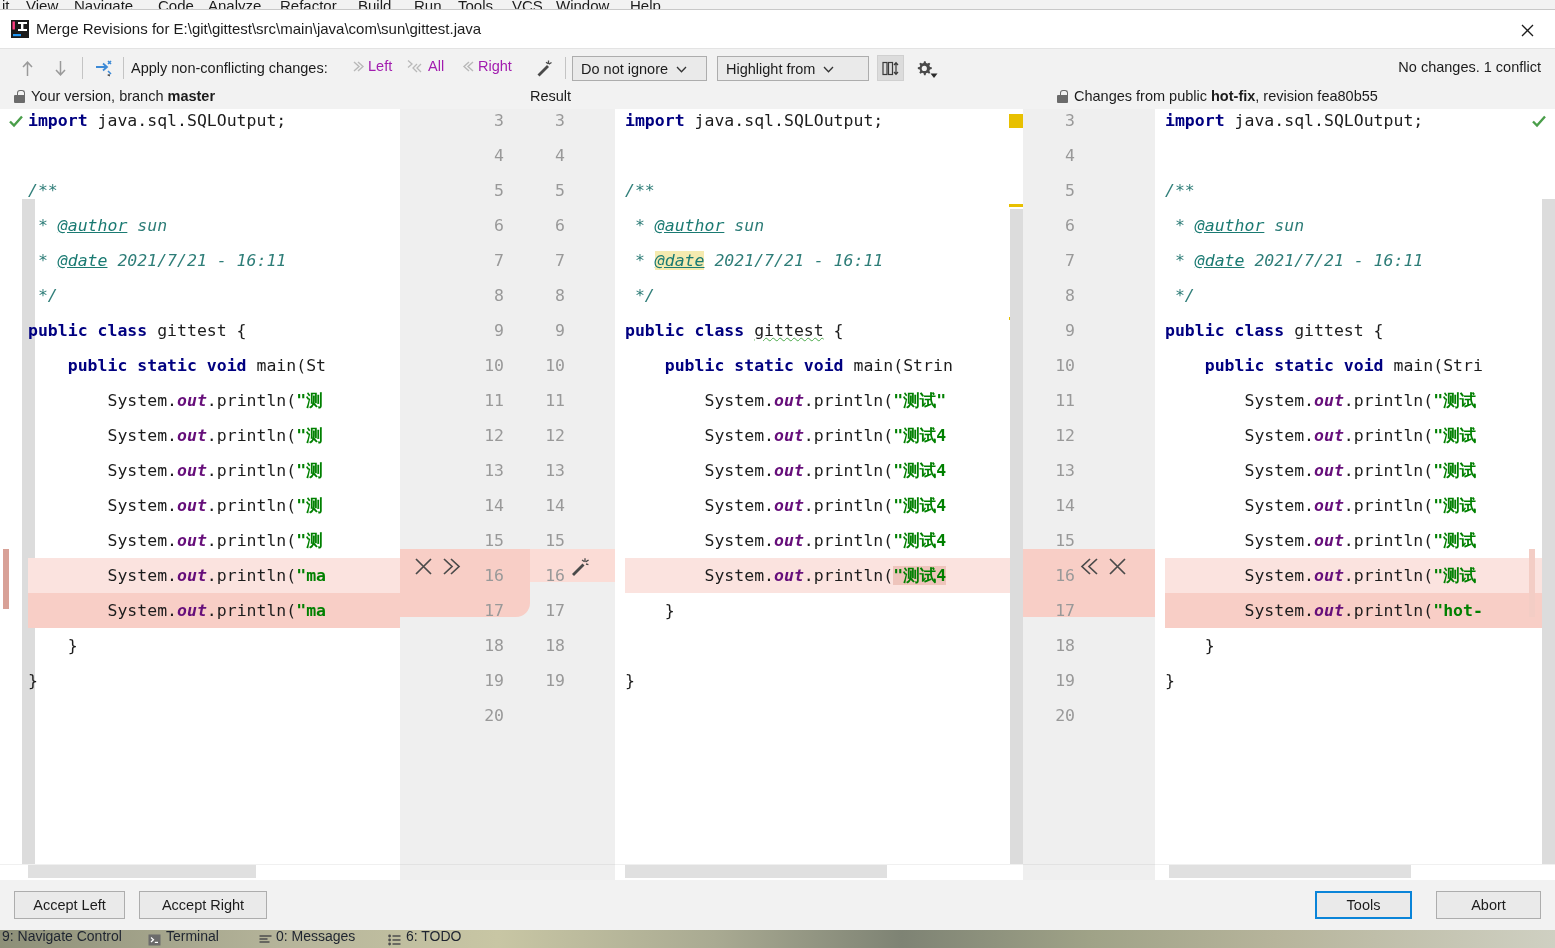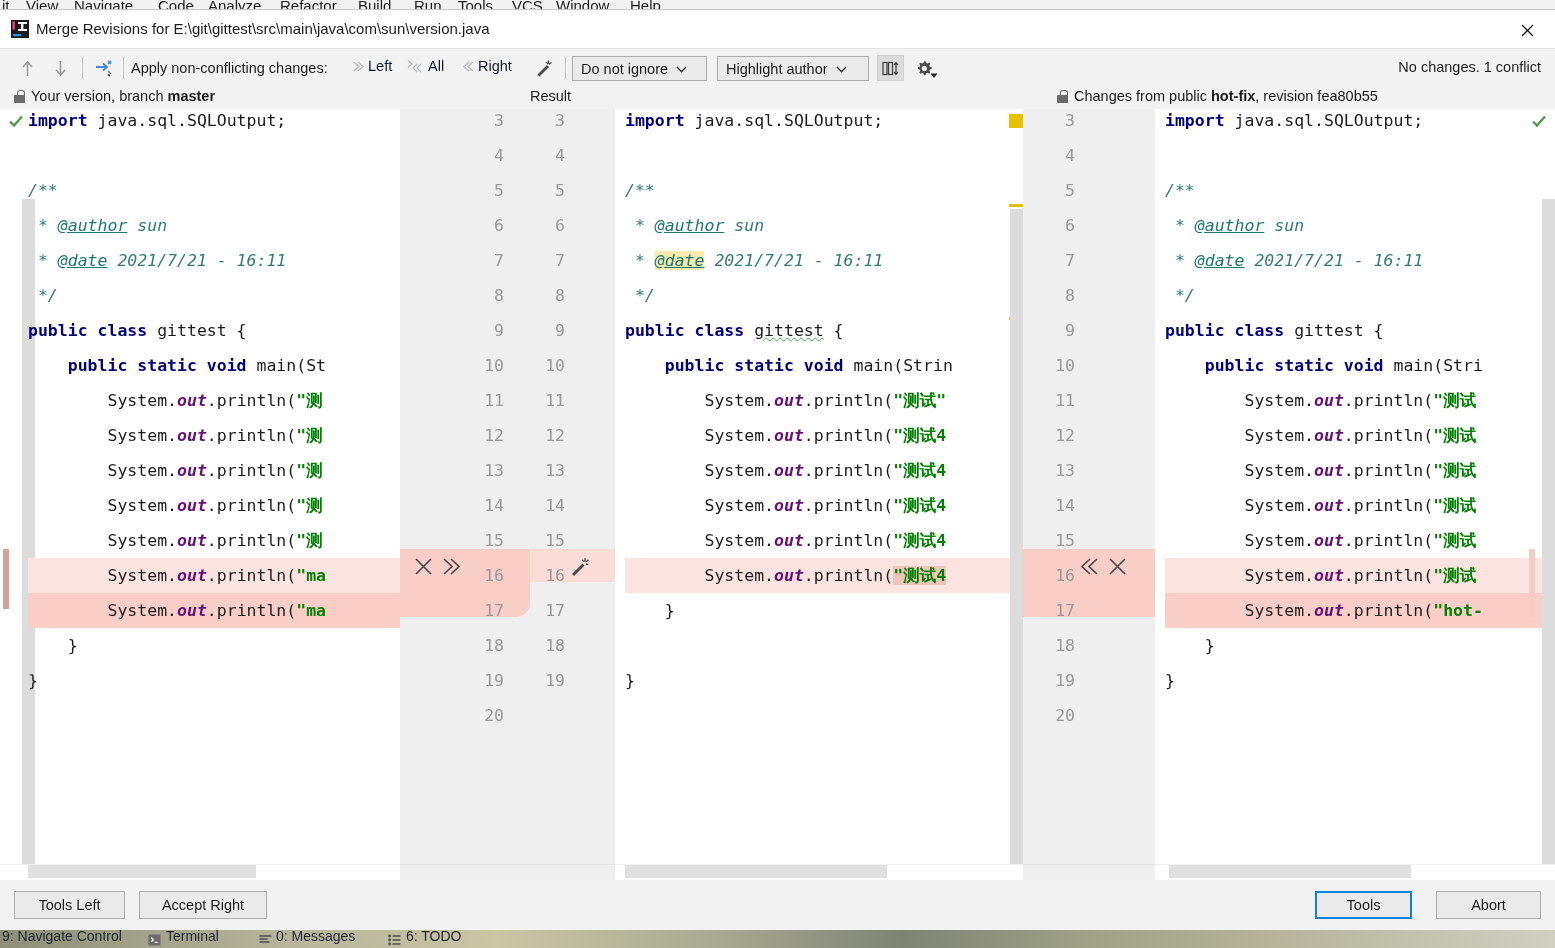--- a/index.html
+++ b/index.html
@@ -62,21 +62,21 @@
   
   #toolbar {
     height: 38px; flex: 0 0 38px; position: relative; background: #f2f2f2;
   }
   .tbicon { position: absolute; display: flex; align-items: center; justify-content: center; cursor: pointer; }
   .tb-sep { position: absolute; width: 1px; background: #c4c4c4; top: 8px; height: 22px; }
   #toolbar .tb-label {
     position: absolute; font-size: 14.5px; color: #1c1c1c; top: 11px; white-space: nowrap;
   }
   .applybtn {
-    position: absolute; top: 9px; font-size: 14.5px; color: #0f172a;
+    position: absolute; top: 9px; font-size: 14.5px; color: #a21caf;
     white-space: nowrap; cursor: pointer; display: flex; align-items: center; gap: 3px;
   }
   .combo {
     position: absolute; top: 7px; height: 25px;
     background: #eaeaea; border: 1px solid #adadad;
     display: flex; align-items: center; padding: 0 23px 0 8px; gap: 8px;
     font-size: 14.5px; color: #1c1c1c; cursor: pointer; white-space: nowrap;
   }
   .combo .caret { font-size: 11px; color: #333; }
   .togglebtn {
@@ -246,21 +246,21 @@
       <svg width="18" height="18" viewBox="0 0 18 18">
         <rect x="0" y="0" width="18" height="18" fill="#1b1b1b"></rect>
         <rect x="0" y="0" width="6" height="18" fill="#1b1b1b"></rect>
         <rect x="1.5" y="1.5" width="2.4" height="8" fill="#ff3d81"></rect>
         <rect x="7" y="2" width="9" height="2" fill="#ffffff"></rect>
         <rect x="10" y="2" width="2.4" height="9" fill="#ffffff"></rect>
         <rect x="7" y="9" width="9" height="2" fill="#ffffff"></rect>
         <rect x="2" y="14" width="8" height="2.2" fill="#2196f3"></rect>
       </svg>
     </span>
-    <span class="title-text">Merge Revisions for E:\git\gittest\src\main\java\com\sun\version.java</span>
+    <span class="title-text">Merge Revisions for E:\git\gittest\src\main\java\com\sun\gittest.java</span>
     <span class="close-btn">
       <svg width="13" height="13" viewBox="0 0 13 13">
           <path d="M1 1 L12 12 M12 1 L1 12" stroke="#1c1c1c" stroke-width="1.3"></path>
         </svg>
     </span>
   </div>
 
   <div id="toolbar">
     <span class="tbicon" style="left:14px;top:6px;width:26px;height:26px;">
       <svg width="15" height="17" viewBox="0 0 15 17">
@@ -312,21 +312,21 @@
 
     <div class="combo" style="left:572px;width:135px;">
       <span>Do not ignore</span>
       <span class="caret">
         <svg width="11" height="7" viewBox="0 0 11 7">
             <path d="M1 1 L5.5 5.8 L10 1" stroke="#333" stroke-width="1.3" fill="none"></path>
           </svg>
       </span>
     </div>
     <div class="combo" style="left:717px;width:152px;">
-      <span>Highlight author</span>
+      <span>Highlight from</span>
       <span class="caret">
         <svg width="11" height="7" viewBox="0 0 11 7">
             <path d="M1 1 L5.5 5.8 L10 1" stroke="#333" stroke-width="1.3" fill="none"></path>
           </svg>
       </span>
     </div>
     <div class="togglebtn" style="left:877px;">
       <svg width="17" height="15" viewBox="0 0 17 15">
         <rect x="1" y="1.5" width="4" height="12" fill="none" stroke="#3a3a3a" stroke-width="1.2"></rect>
         <rect x="6.5" y="1.5" width="4" height="12" fill="none" stroke="#3a3a3a" stroke-width="1.2"></rect>
@@ -497,18 +497,18 @@
             <path d="M2 8.5 L6 12.5 L14 3.5" stroke="#4a9e4a" stroke-width="2.4" fill="none"></path>
           </svg>
       </span>
       <div class="hscroll-track" style="left:0;right:0;">
         <div class="hscroll" style="left:14px;width:242px;"></div>
       </div>
     </div>
   </div>
 
   <div id="bottombar">
-    <div class="btn" style="left:14px;width:111px;">Tools Left</div>
+    <div class="btn" style="left:14px;width:111px;">Accept Left</div>
     <div class="btn" style="left:139px;width:128px;">Accept Right</div>
     <div class="btn default" style="right:143px;width:97px;">Tools</div>
     <div class="btn" style="right:14px;width:105px;">Abort</div>
   </div>
 </div>
 
 </body></html>

